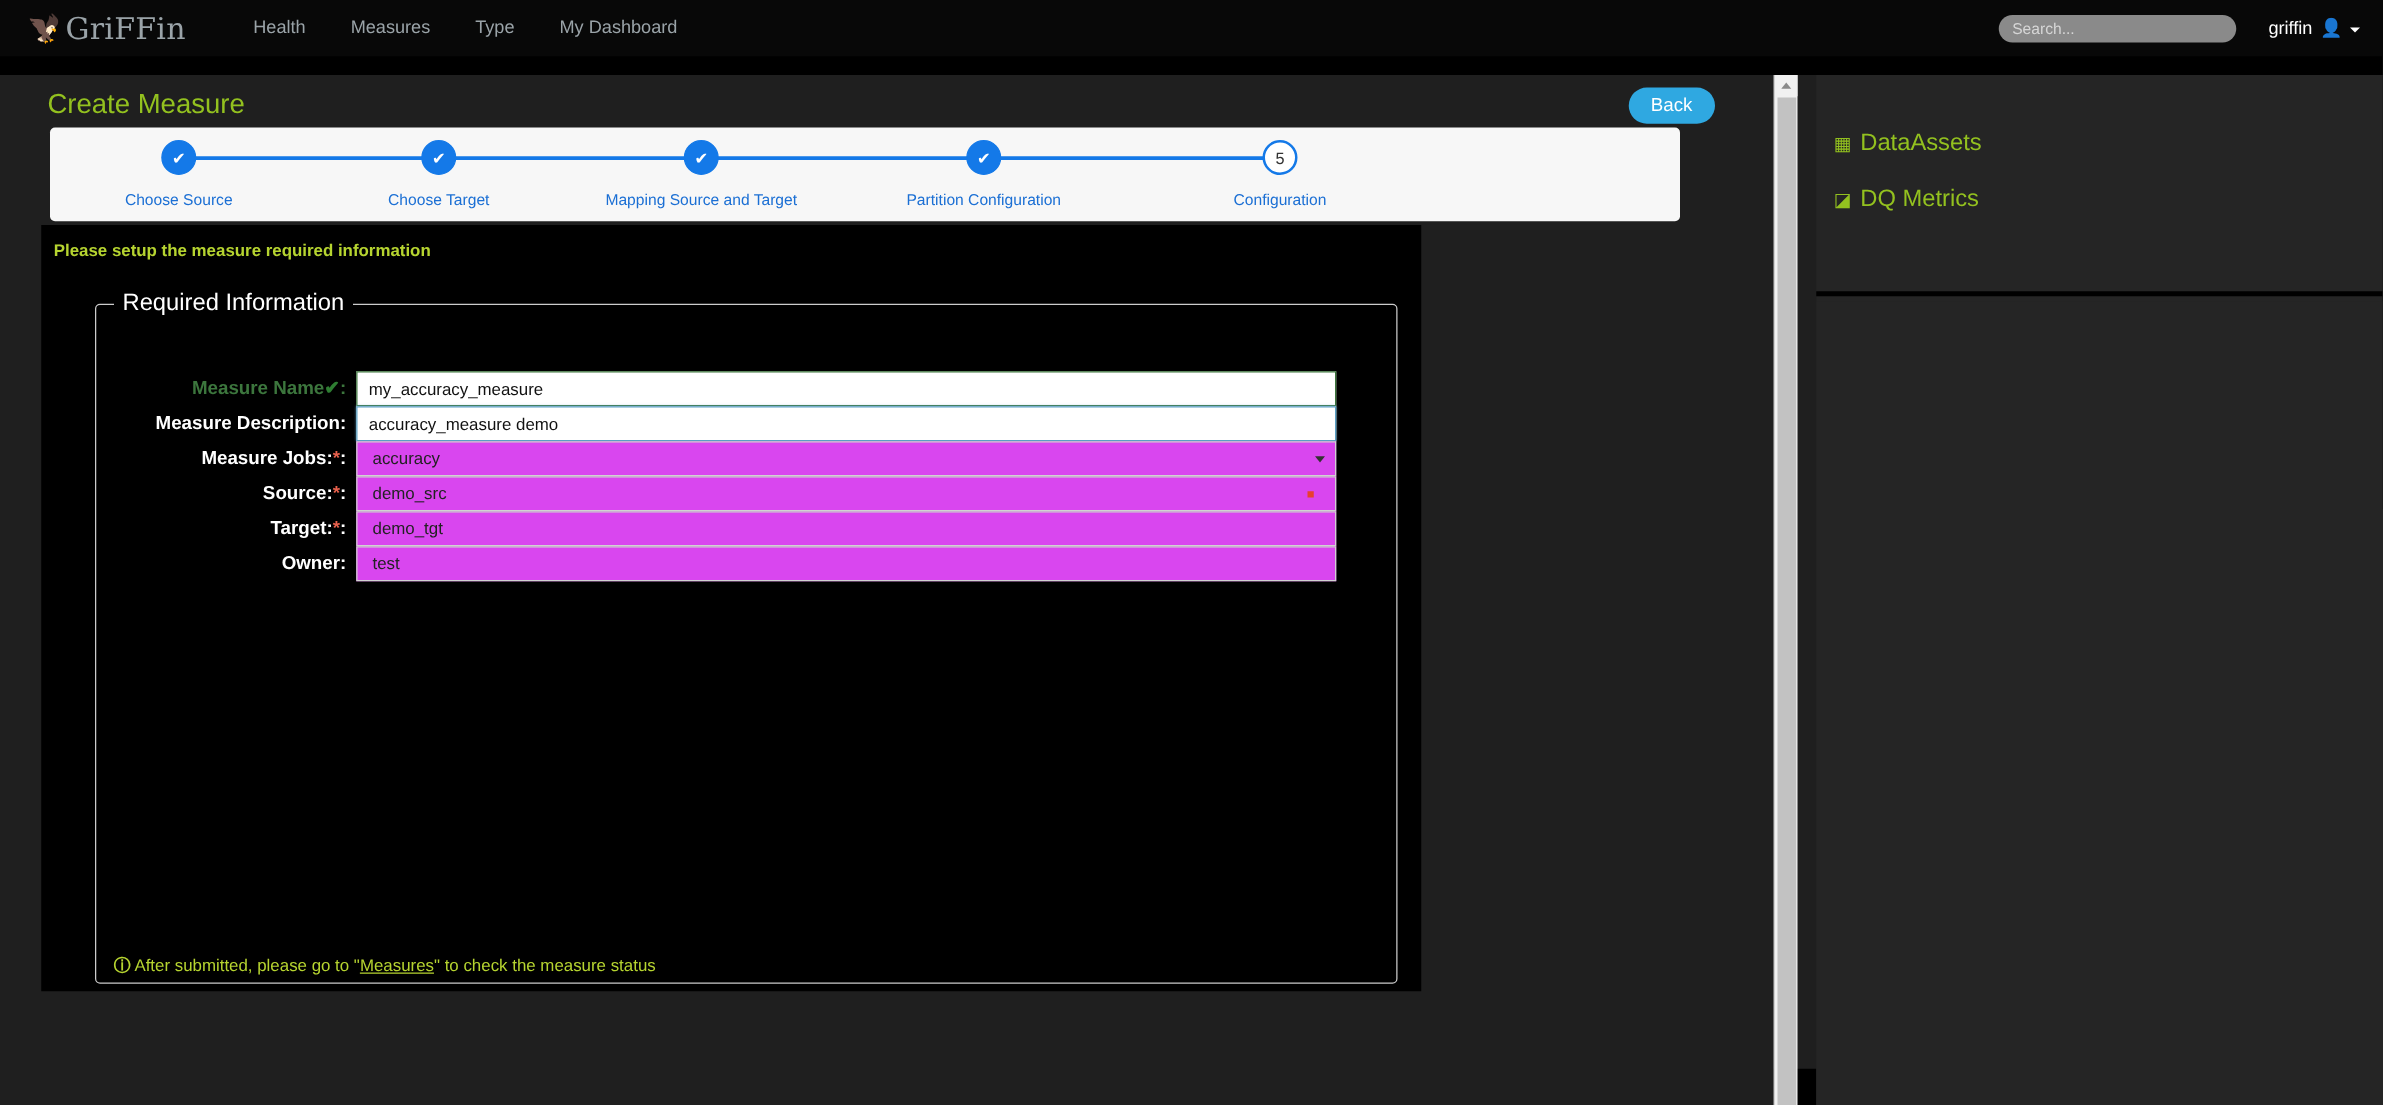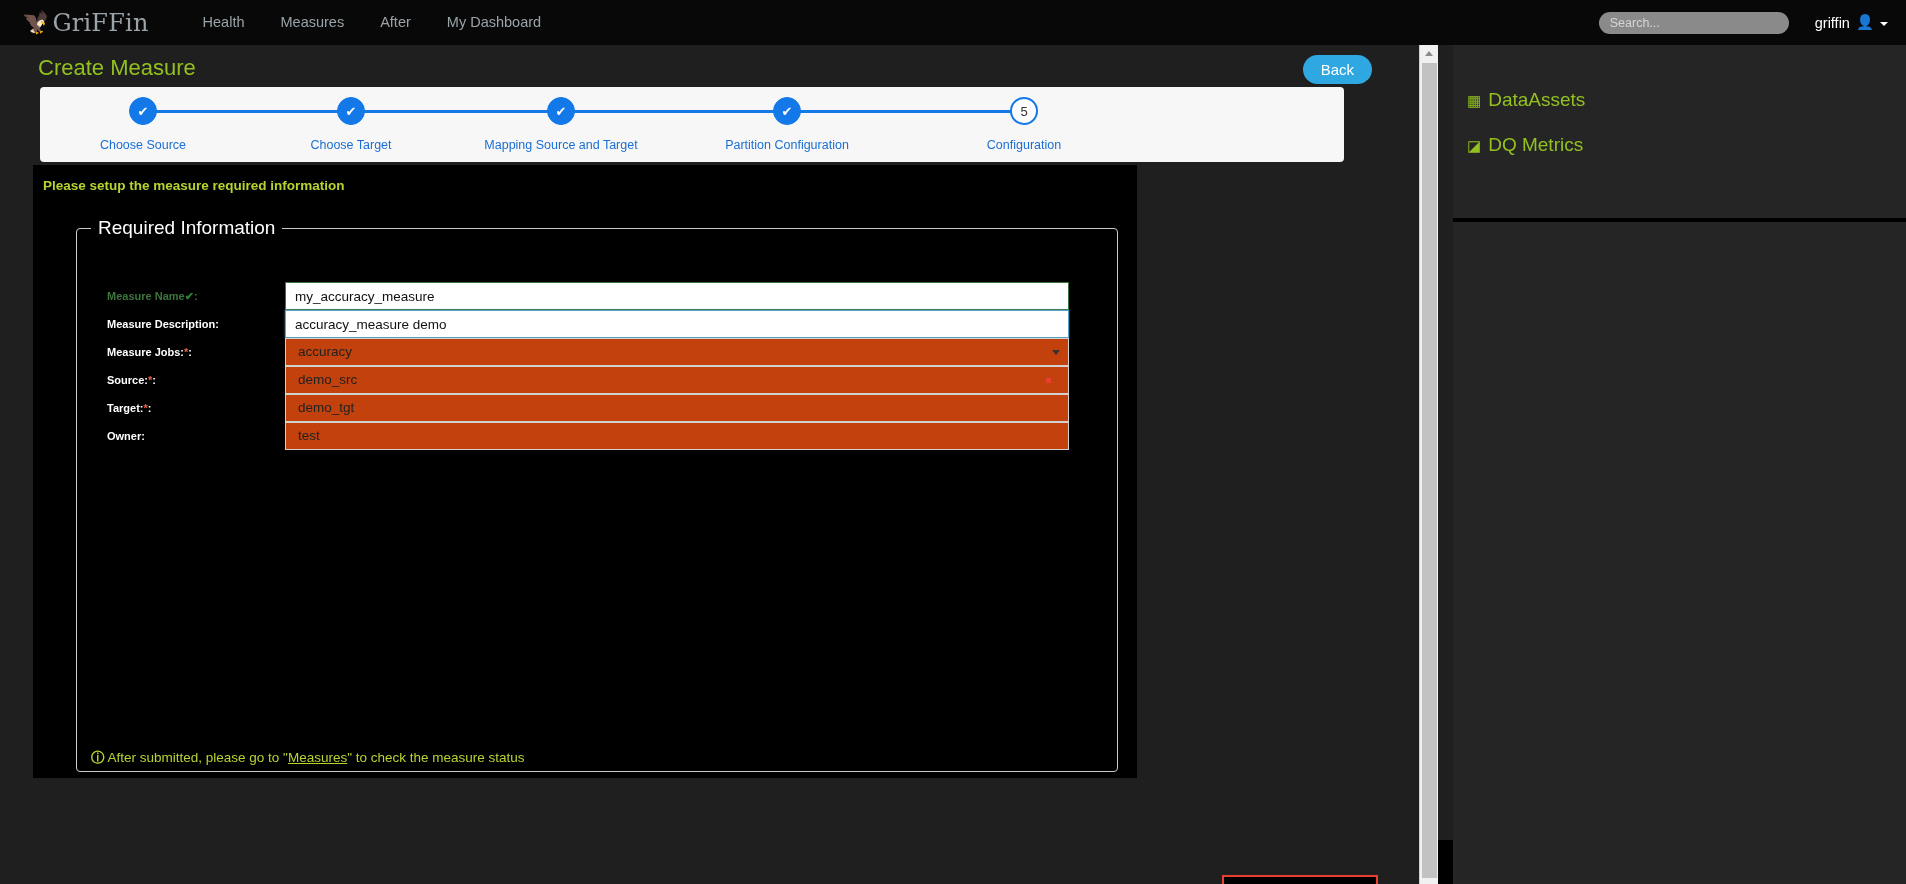--- a/index.html
+++ b/index.html
@@ -62,21 +62,21 @@
   }
   #user-menu .caret {
     width: 0; height: 0; margin-top: 3px;
     border-left: 4px solid transparent;
     border-right: 4px solid transparent;
     border-top: 4px solid #ffffff;
   }
 
   
   #page-body {
-    position: absolute; left: 0; top: 45px;
+    position: absolute; left: 0; top: 60px;
     width: 1906px; height: 795px;
     background: #1f1f1f;
     padding-left: 23px;
   }
 
   
   #main-col {
     position: absolute; left: 0; top: 0;
     width: 1419px; height: 839px;
     background: #1f1f1f;
@@ -148,21 +148,21 @@
     color: #ffffff; font-size: 19px;
     margin-left: 14px; padding: 0 7px;
     font-weight: 400;
   }
   .form-row {
     position: absolute; left: 0; width: 100%;
     height: 28px;
   }
   .form-label {
     position: absolute; left: 30px; width: 170px;
-    text-align: left; font-size: 11px;
+    text-align: right; font-size: 15px;
     font-weight: bold; color: #ffffff;
     line-height: 28px;
   }
   .form-label.valid { color: #3c763d; }
   .form-label .req { color: #e8604c; }
   .form-label .check { color: #2e7d32; font-weight: bold; }
   .form-control-wrap {
     position: absolute; left: 208px; width: 784px;
   }
   .text-input {
@@ -175,21 +175,21 @@
   }
   .text-input.valid { border-color: #3c763d; }
   .text-input.focused {
     border-color: #5a9fc4;
     box-shadow: 0 0 2px rgba(90,159,196,.8);
   }
   .select-control {
     position: relative;
     width: 100%; height: 28px;
     border: 1px solid #d2d2d2;
-    background: #c2410c; color: #222222;
+    background: #d946ef; color: #222222;
     font-size: 13.5px; line-height: 26px;
     padding: 0 24px 0 12px;
     cursor: pointer; white-space: nowrap;
     overflow: hidden;
   }
   .select-control .arrow {
     position: absolute; right: 8px; top: 11px;
     width: 0; height: 0;
     border-left: 4px solid transparent;
     border-right: 4px solid transparent;
@@ -269,21 +269,21 @@
 </head>
 <body>
 
 <div id="navbar">
   <a id="brand">
     <span class="logo-glyph">🦅</span>
     <span class="brand-text">GriFFin</span>
   </a>
   <a class="nav-link">Health</a>
   <a class="nav-link">Measures</a>
-  <a class="nav-link">After</a>
+  <a class="nav-link">Type</a>
   <a class="nav-link">My Dashboard</a>
 
   <div id="nav-right">
     <input id="search-input" type="text" placeholder="Search..." style="">
     <div id="user-menu">
       <span>griffin</span>
       <span>👤</span>
       <span class="caret"></span>
     </div>
   </div>

